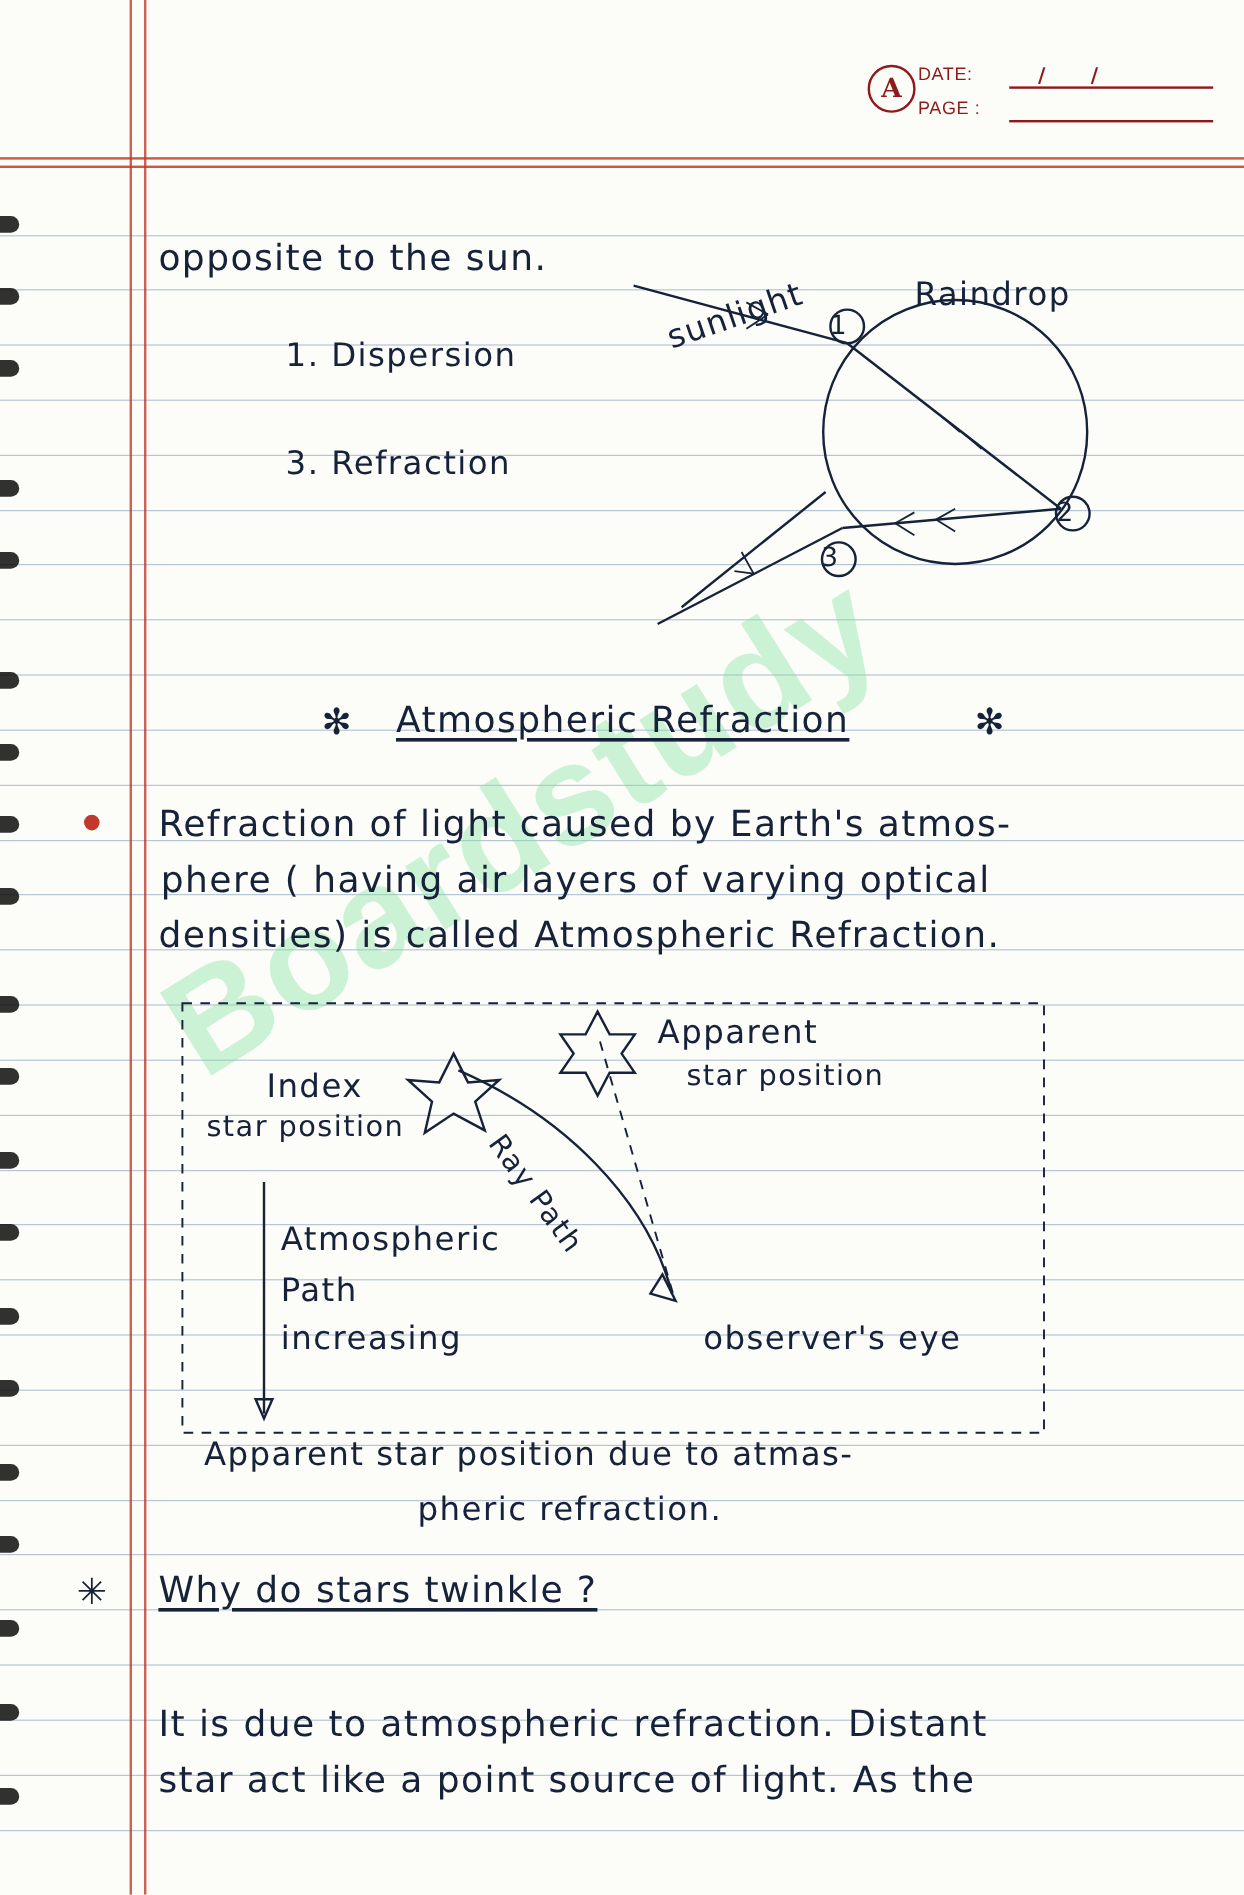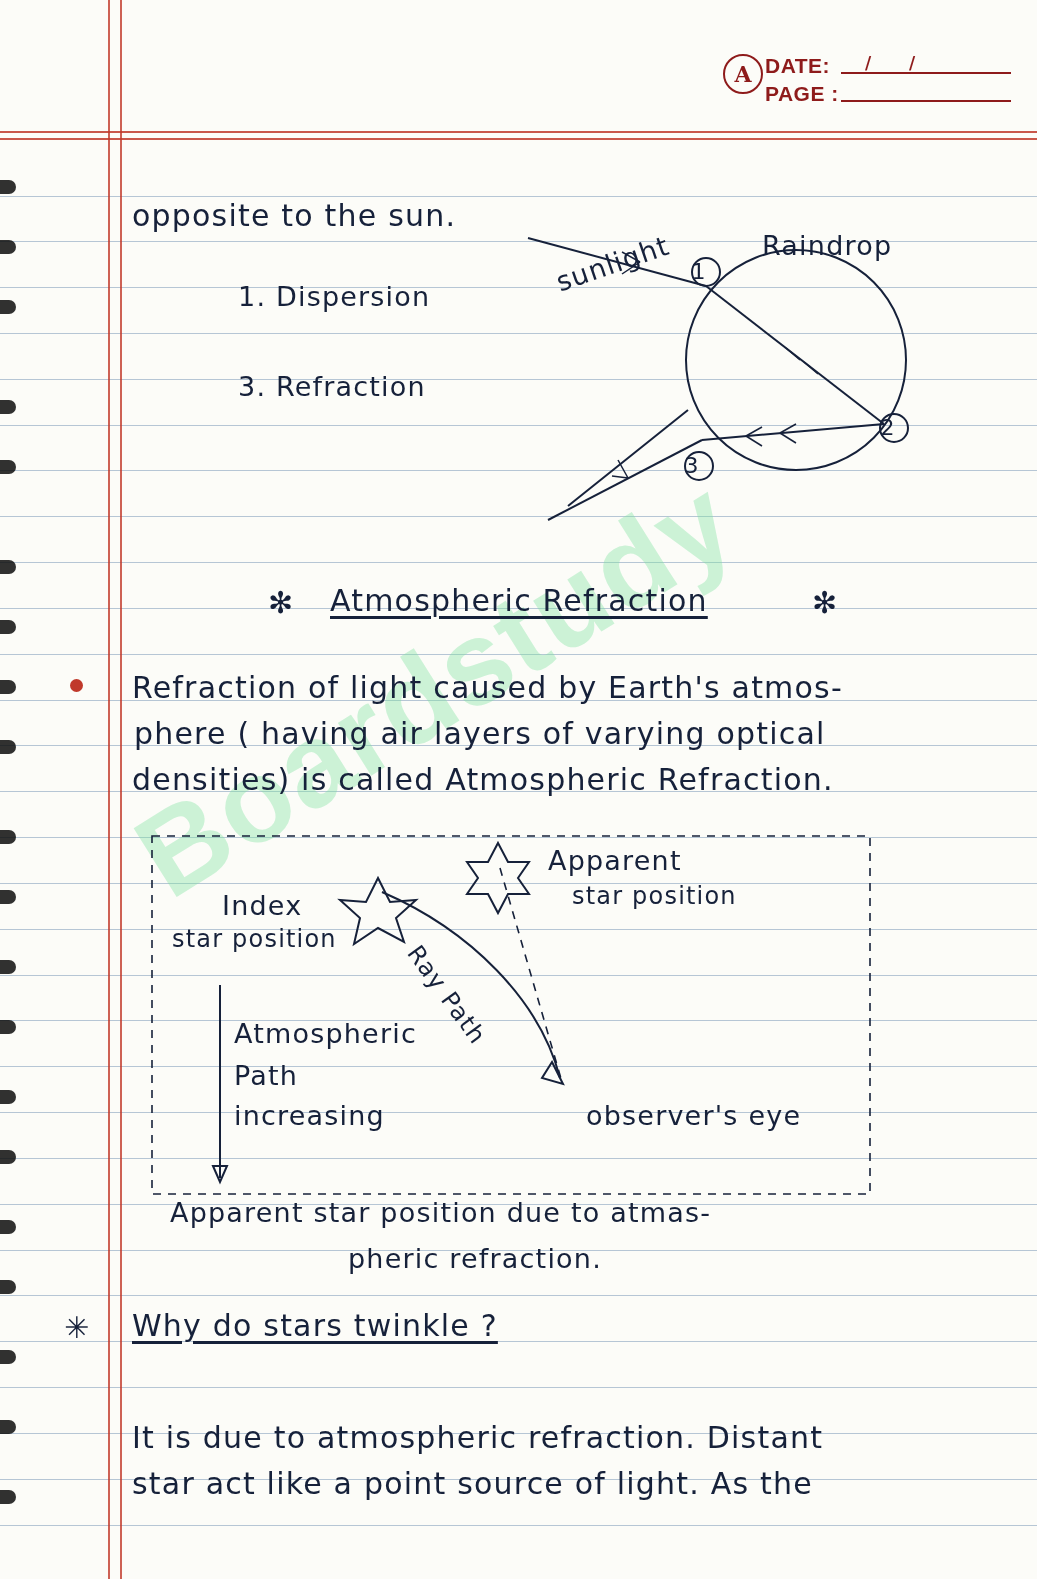--- a/index.html
+++ b/index.html
@@ -24,21 +24,21 @@
   
   .binder{position:absolute;left:0;width:16px;height:14px;background:#0d0d0d;border-radius:0 8px 8px 0;opacity:.85;}
 
   
   .stamp{position:absolute;right:24px;top:48px;width:290px;height:70px;color:#8e1b1b;}
   .stamp .logo{
     position:absolute;left:0;top:6px;width:36px;height:36px;border:2px solid #8e1b1b;border-radius:50%;
     font-family:"DejaVu Serif",serif;font-weight:bold;font-size:22px;color:#8e1b1b;
     display:flex;align-items:center;justify-content:center;
   }
-  .stamp .lbl{position:absolute;font-family:"Liberation Sans",sans-serif;font-weight:bold;font-size:21px;letter-spacing:.5px;}
+  .stamp .lbl{position:absolute;font-family:"Liberation Sans",sans-serif;font-weight:normal;font-size:15px;letter-spacing:.5px;}
   .stamp .l1{left:42px;top:6px;}
   .stamp .l2{left:42px;top:34px;}
   .stamp .ln{position:absolute;height:2px;background:#8e1b1b;}
   .stamp .ln1{left:118px;top:24px;width:170px;}
   .stamp .ln2{left:118px;top:52px;width:170px;}
   .stamp .slash{position:absolute;top:5px;font-size:17px;font-weight:bold;}
 
   
   .watermark{
     position:absolute;left:80px;top:560px;width:900px;

